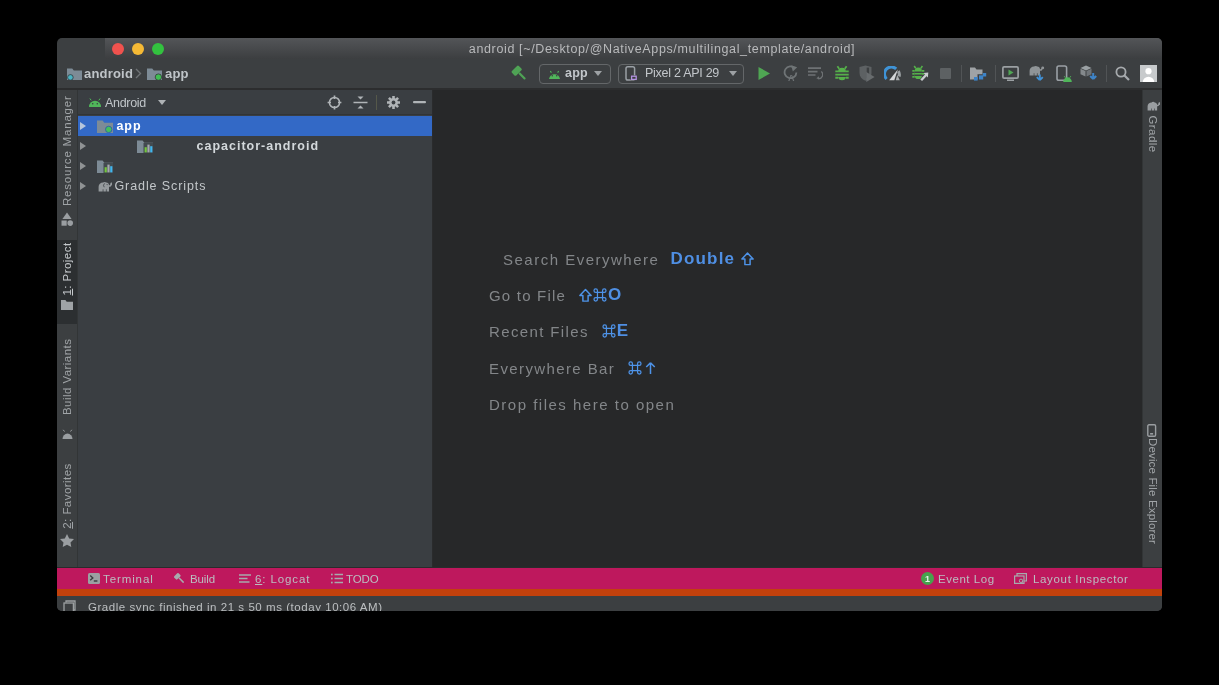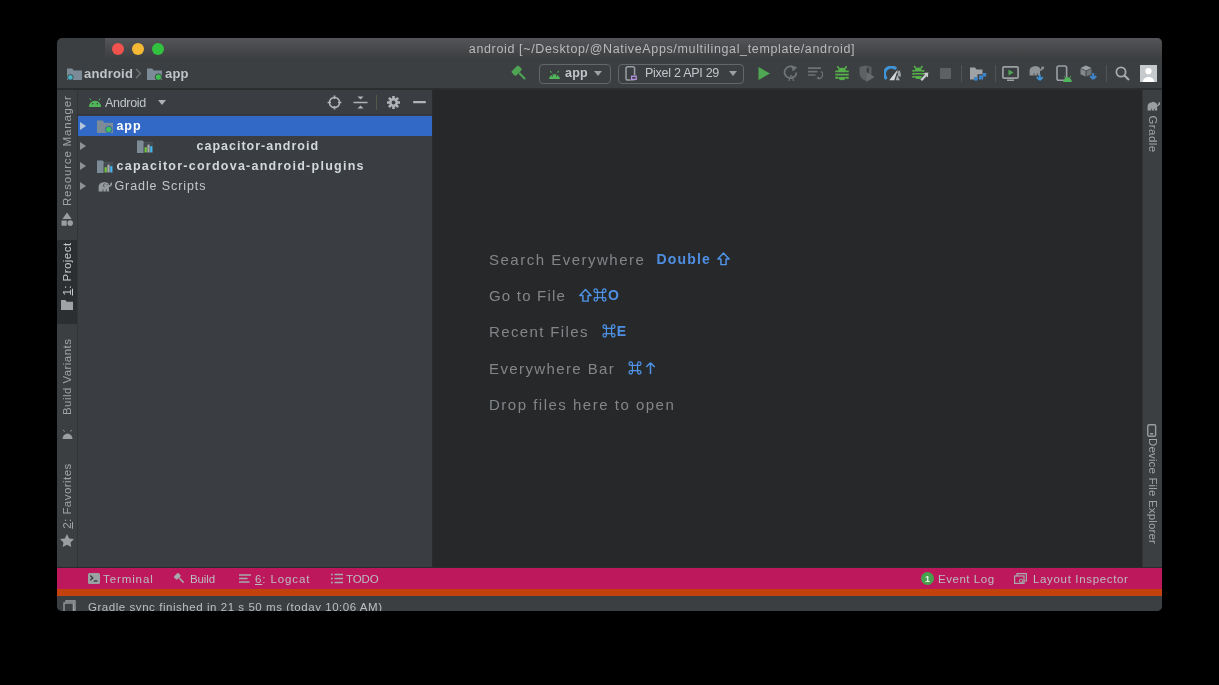--- a/index.html
+++ b/index.html
@@ -31,21 +31,21 @@
   .panel{position:absolute;left:21px;top:52px;width:354px;height:478px;background:#3a3e42;}
   .phead{position:absolute;left:0;top:0;width:100%;height:26px;}
   .row{position:absolute;left:0;width:100%;height:20px;display:flex;align-items:center;}
   .rowtext{font-size:12.5px;font-weight:bold;color:#d3d8db;}
   .tri{width:0;height:0;border-top:4.5px solid transparent;border-bottom:4.5px solid transparent;
        border-left:6px solid #8f9294;}
   
   .editor{position:absolute;left:376px;top:52px;width:710px;height:478px;background:#272829;}
   .eline{position:absolute;left:56px;height:20px;display:flex;align-items:center;white-space:nowrap;}
   .egrey{font-size:15px;color:#838689;letter-spacing:1.55px;}
-  .eblue{font-size:14px;color:#4f8fe3;letter-spacing:1.2px;font-weight:bold;}
+  .eblue{font-size:17px;color:#4f8fe3;letter-spacing:1.2px;font-weight:bold;}
   
   .toolbot{position:absolute;left:0;top:530px;width:100%;height:21px;background:#be185d;}
   .botitem{position:absolute;top:0;height:21px;display:flex;align-items:center;
            font-size:11.5px;color:#bbbec0;}
   .status{position:absolute;left:0;top:551px;width:100%;height:22px;background:#3c3f41;
           border-top:7px solid #c2410c;box-sizing:border-box;}
 </style>
 </head>
 <body>
 <div class="win">
@@ -294,36 +294,35 @@
       <div class="tri" style="margin-left:2px;"></div>
       <svg style="margin-left:10.5px" width="16" height="14" viewBox="0 0 16 14">
         <path d="M0,1.5 h5.6 l1.7,2.2 H16 v10.3 H0 z" fill="#7d8b96"></path>
         <g>
             <rect x="6.5" y="4" width="9.5" height="10" fill="#434a4f"></rect>
         <rect x="7.6" y="8.2" width="2.2" height="5.2" fill="#74c63e"></rect>
         <rect x="10.4" y="5.6" width="2.2" height="7.8" fill="#a6abae"></rect>
         <rect x="13.2" y="7.2" width="2.2" height="6.2" fill="#41b7ef"></rect>
           </g>
       </svg>
-      <div class="rowtext" style="margin-left:4px;letter-spacing:1.25px;">capacitor-cordova-android-plugins</div>
     </div>
     <div class="row" style="top:86px;">
       <div class="tri" style="margin-left:2px;"></div>
       <svg style="margin-left:10.5px" width="15" height="12" viewBox="0 0 15 12">
         <path d="M1.6,11.5 V6.8 C1.6,4.2 3.6,2.6 6,2.6 C6.8,1.8 8.6,1.8 9.4,2.6 C10.9,2.7 11.9,3.8 12,5.2 C12.6,5.3 13.2,5 13.3,4.3 L13.3,3.6 A1.45,1.45 0 1 1 14.4,5.3 C14.2,6.4 13.2,7 12,6.8 V11.5 H9.6 V9.2 H8.9 V11.5 H6.4 V9.2 H5.7 V11.5 z" fill="#959a9d"></path>
         <circle cx="10.1" cy="4.6" r="0.55" fill="#3a3e42"></circle>
         <path d="M7.6,3.4 a2.3,2.6 0 0 0 -0.4,3.8" stroke="#3a3e42" stroke-width="0.8" fill="none"></path>
       </svg>
       <div class="rowtext" style="margin-left:3px;font-weight:normal;color:#c3c7ca;letter-spacing:0.9px;">Gradle Scripts</div>
     </div>
   </div>
 
   <div class="editor" id="editor">
     <div class="eline" style="top:159px;">
-      <span class="egrey" style="letter-spacing:1.5px;">Search Everywhere</span>
+      <span class="egrey" style="letter-spacing:1.5px;margin-left:14px;">Search Everywhere</span>
       <span style="width:11px"></span>
       <span class="eblue">Double</span>
       <svg style="margin-left:6px" width="13" height="14" viewBox="0 0 15 16">
         <path d="M7.5,1.2 L14,8 H10.5 V14.5 H4.5 V8 H1 z" fill="none" stroke="#4e93e8" stroke-width="1.7" stroke-linejoin="round"></path>
       </svg>
     </div>
     <div class="eline" style="top:195px;">
       <span class="egrey" style="letter-spacing:1.2px;">Go to File</span>
       <span style="width:13px"></span>
       <svg width="13" height="15" viewBox="0 0 15 16">

